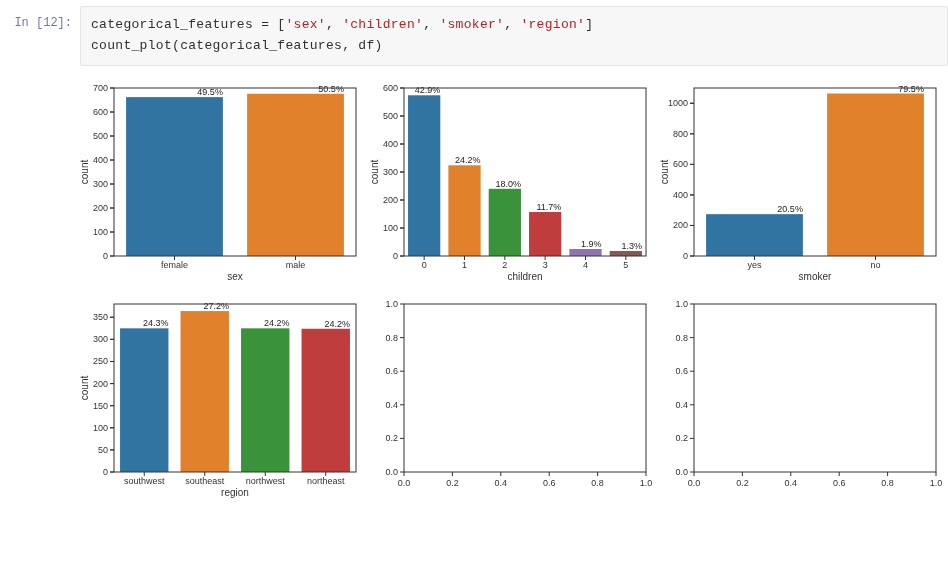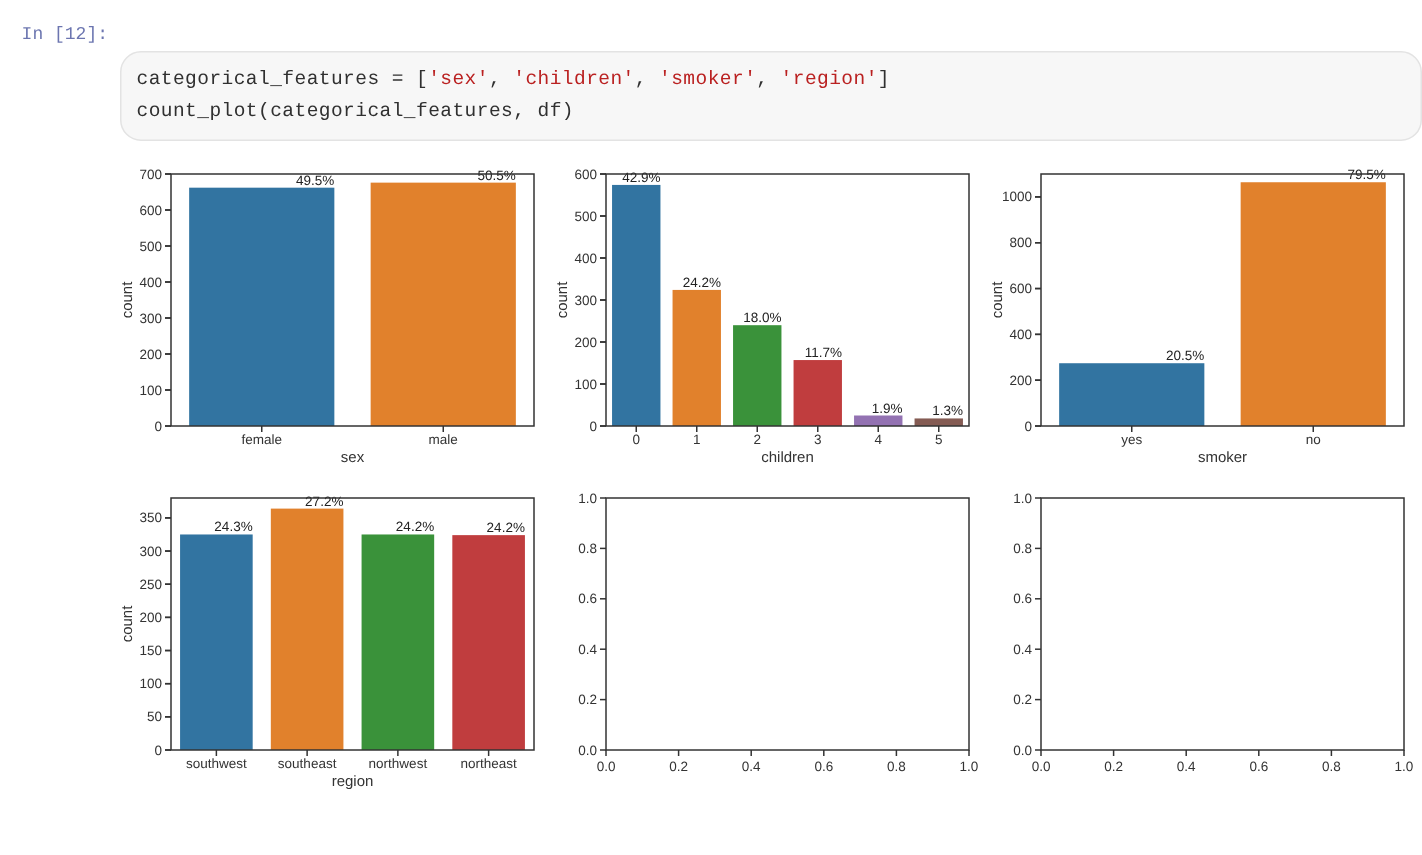--- a/index.html
+++ b/index.html
@@ -26,30 +26,29 @@
     padding: 10px 8px 0 0;
     color: #303F9F;
     font-family: ui-monospace, SFMono-Regular, Menlo, Consolas, "Liberation Mono", monospace;
     font-size: 12px;
   }
   .prompt .in-label { color: #2e3c8f; opacity: 0.7; }
   .code-block {
     flex: 1 1 auto;
     background: #f7f7f7;
     border: 1px solid #e3e3e3;
-    border-radius: 14px;
+    border-radius: 2px;
     padding: 8px 10px;
     font-family: ui-monospace, SFMono-Regular, Menlo, Consolas, "Liberation Mono", monospace;
     font-size: 13px;
     letter-spacing: 0.3px;
     color: #303030;
     line-height: 1.6;
     white-space: pre;
     overflow: hidden;
-    margin-top: 28px;
   }
   .tok-str { color: #BA2121; }
   .tok-punc { color: #303030; }
   .tok-name { color: #303030; }
 
   .output-area {
     margin-left: 72px;
     padding: 12px 6px 0 6px;
   }
 

